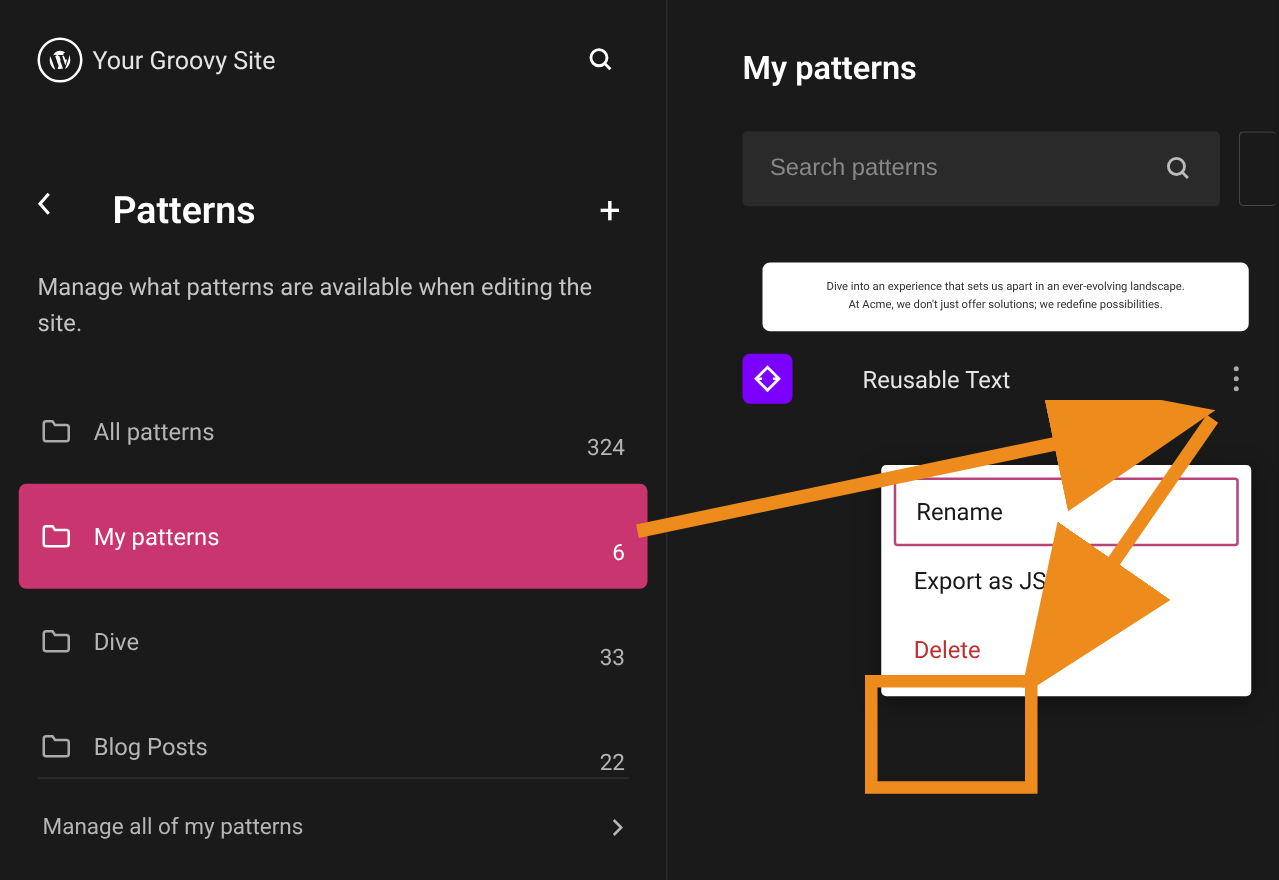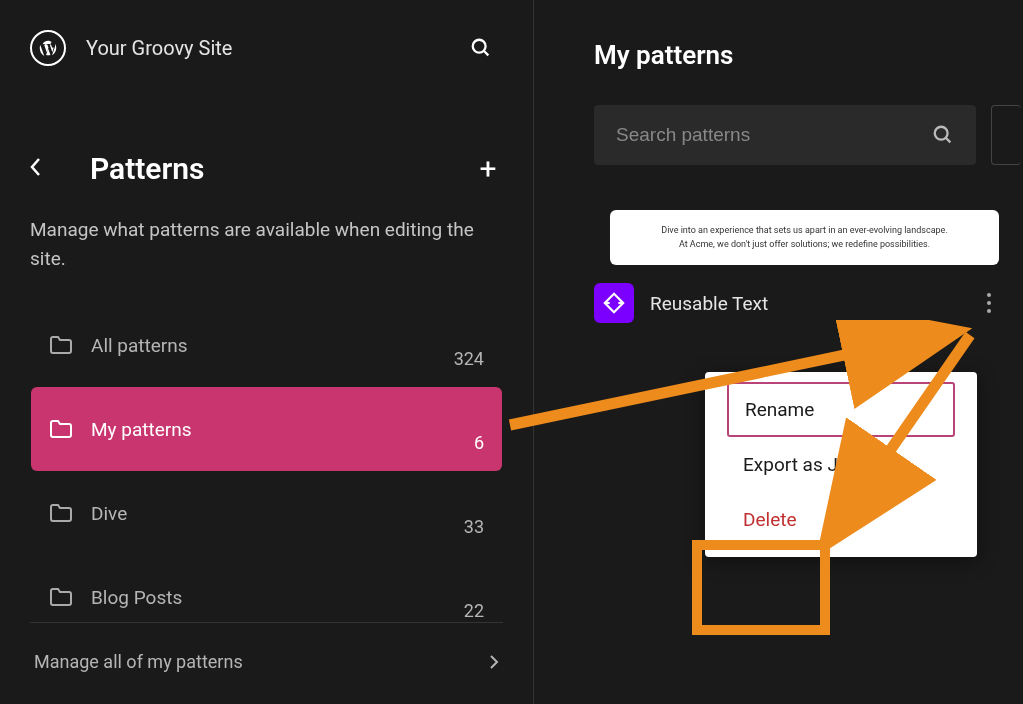--- a/index.html
+++ b/index.html
@@ -25,21 +25,21 @@
       background: #1a1a1a;
       border-right: 1px solid #333;
       display: flex;
       flex-direction: column;
       position: relative;
     }
     .sidebar-header {
       display: flex;
       align-items: center;
       padding: 30px 30px 10px 30px;
-      gap: 20px;
+      gap: 8px;
     }
     .wp-logo {
       width: 36px;
       height: 36px;
       border: 2.5px solid #fff;
       border-radius: 50%;
       display: flex;
       align-items: center;
       justify-content: center;
       font-family: Georgia, serif;
@@ -55,21 +55,21 @@
     .search-btn {
       width: 24px;
       height: 24px;
       display: flex;
       align-items: center;
       justify-content: center;
       margin-right: 10px;
     }
     .patterns-title-row {
       display: flex;
-      align-items: center;
+      align-items: flex-start;
       padding: 75px 30px 10px 30px;
       gap: 20px;
     }
     .back-chevron {
       font-size: 24px;
       color: #fff;
       width: 20px;
     }
     .patterns-title {
       font-size: 30px;
@@ -84,21 +84,21 @@
       width: 30px;
       text-align: center;
     }
     .patterns-desc {
       padding: 20px 30px 30px 30px;
       font-size: 19px;
       line-height: 1.5;
       color: #c5c5c5;
     }
     .folder-list {
-      padding: 0 31px;
+      padding: 0 15px;
     }
     .folder-item {
       display: flex;
       align-items: center;
       padding: 18px 18px;
       border-radius: 6px;
       gap: 18px;
       font-size: 19px;
       cursor: pointer;
     }
@@ -206,43 +206,44 @@
       background: #7b00ff;
       border-radius: 6px;
       display: flex;
       align-items: center;
       justify-content: center;
     }
     .pattern-name {
       font-size: 19px;
       color: #e5e5e5;
       flex: 1;
+      margin-left: 40px;
     }
     .more-dots {
       display: flex;
       flex-direction: column;
       gap: 4px;
       padding: 8px;
       cursor: pointer;
     }
     .more-dots span {
       width: 4px;
       height: 4px;
       background: #aaa;
       border-radius: 50%;
     }
     .dropdown {
       position: absolute;
       top: 372px;
       left: 705px;
-      width: 272px;
+      width: 296px;
       background: #fff;
       border-radius: 4px;
       box-shadow: 0 4px 20px rgba(0,0,0,0.4);
-      padding: 10px 12px;
+      padding: 10px 0;
       z-index: 5;
     }
     .dropdown-item {
       padding: 16px 26px;
       font-size: 19px;
       color: #1a1a1a;
       cursor: pointer;
     }
     .dropdown-item.highlighted {
       border: 2px solid #b8447a;

